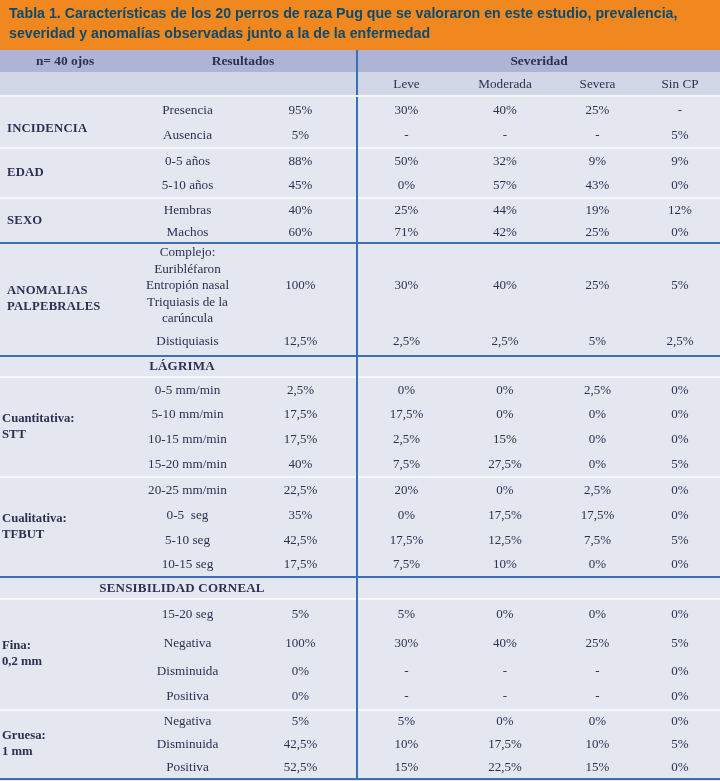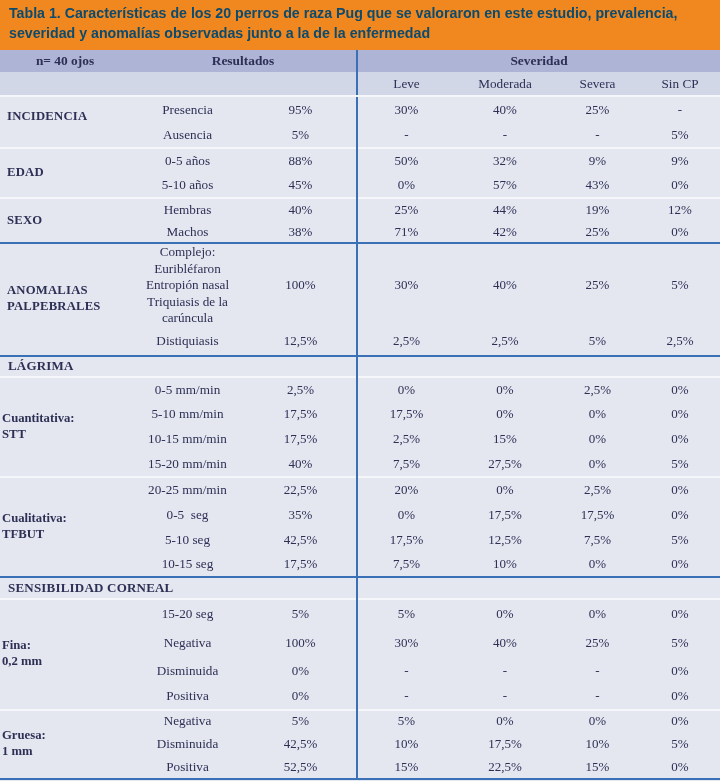--- a/index.html
+++ b/index.html
@@ -17,22 +17,22 @@
   }
   td { text-align:center; vertical-align:middle; padding:0; font-size:13.2px; }
   thead tr.hdr1 td { background:var(--hdr1-bg,#ADB4D5); font-weight:700; font-size:13.4px; height:22px; }
   thead tr.hdr2 td { background:var(--hdr2-bg,#D2D7E8); height:24px; border-bottom:2px solid var(--sep-white,#F4F6FA); }
   tbody td { background:var(--body-bg,#E4E6F0); }
   .sev-left { border-left:2px solid var(--line-blue,#3A70B6); }
   tr.top-blue > td { border-top:2px solid var(--line-blue,#3A70B6); }
   tr.top-white > td { border-top:2px solid var(--sep-white,#F4F6FA); }
   .group-cell { text-align:left; padding-left:7px; font-weight:700; font-size:12.7px; letter-spacing:0.2px; line-height:1.25; }
   .group-cell.indent { padding-left:2px; letter-spacing:0; }
-  .group-cell.vtop { vertical-align:top; padding-top:12px;font-family:Liberation Serif, serif; }
-  .section-label { text-align:left; padding-left:8px; font-weight:700; font-size:13px; letter-spacing:0.2px;margin-left:25px; }
+  .group-cell.vtop { vertical-align:top; padding-top:24px;font-family:Liberation Serif, serif; }
+  .section-label { text-align:center; padding-left:8px; font-weight:700; font-size:13px; letter-spacing:0.2px;margin-left:25px; }
   .test-cell div { line-height:1.25; }
   .val-cell { font-size:13px; }
 </style>
 </head>
 <body>
 
 <div class="page">
   <div class="title-bar">
     <div>Tabla 1. Características de los 20 perros de raza Pug que se valoraron en este estudio, prevalencia,</div>
     <div>severidad y anomalías observadas junto a la de la enfermedad</div>
@@ -107,21 +107,21 @@
           </td>
           <td class="test-cell">Hembras</td>
           <td class="val-cell">40%</td>
           <td class="val-cell sev-left">25%</td>
           <td class="val-cell">44%</td>
           <td class="val-cell">19%</td>
           <td class="val-cell">12%</td>
         </tr>
         <tr style="height: 22px;">
           <td class="test-cell">Machos</td>
-          <td class="val-cell">38%</td>
+          <td class="val-cell">60%</td>
           <td class="val-cell sev-left">71%</td>
           <td class="val-cell">42%</td>
           <td class="val-cell">25%</td>
           <td class="val-cell">0%</td>
         </tr>
         <tr class="top-blue" style="height: 83px;">
           <td rowspan="2" class="group-cell">
             <div>ANOMALIAS</div>
             <div>PALPEBRALES</div>
           </td>

